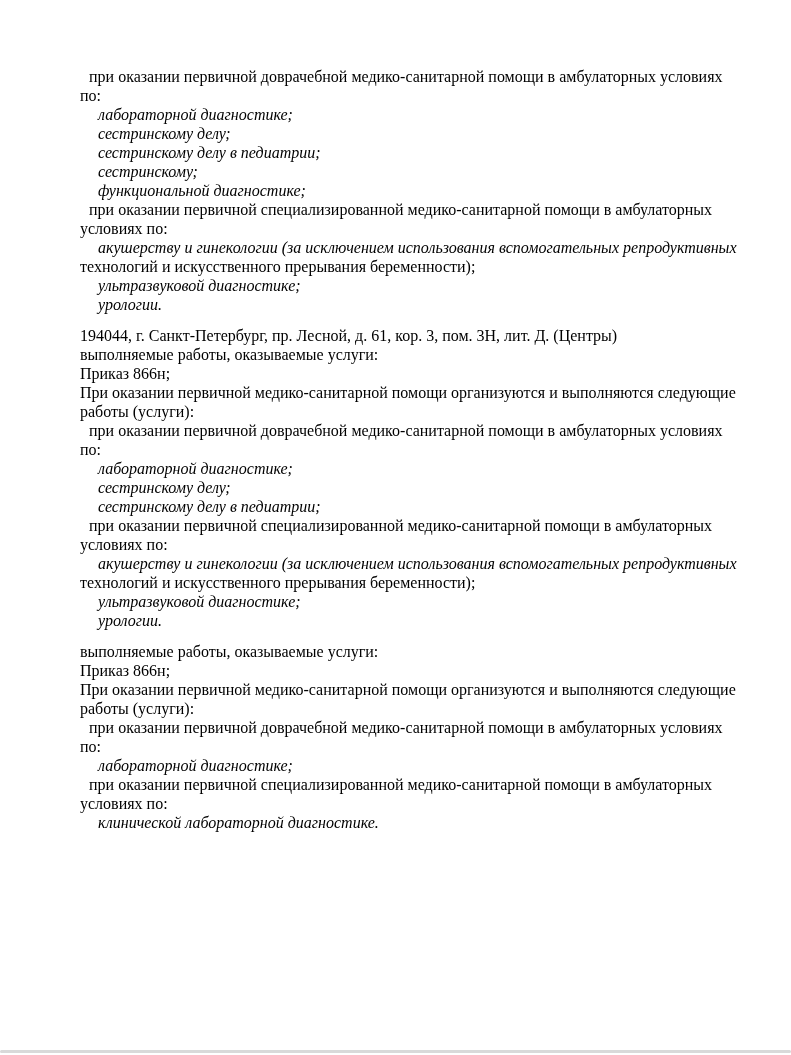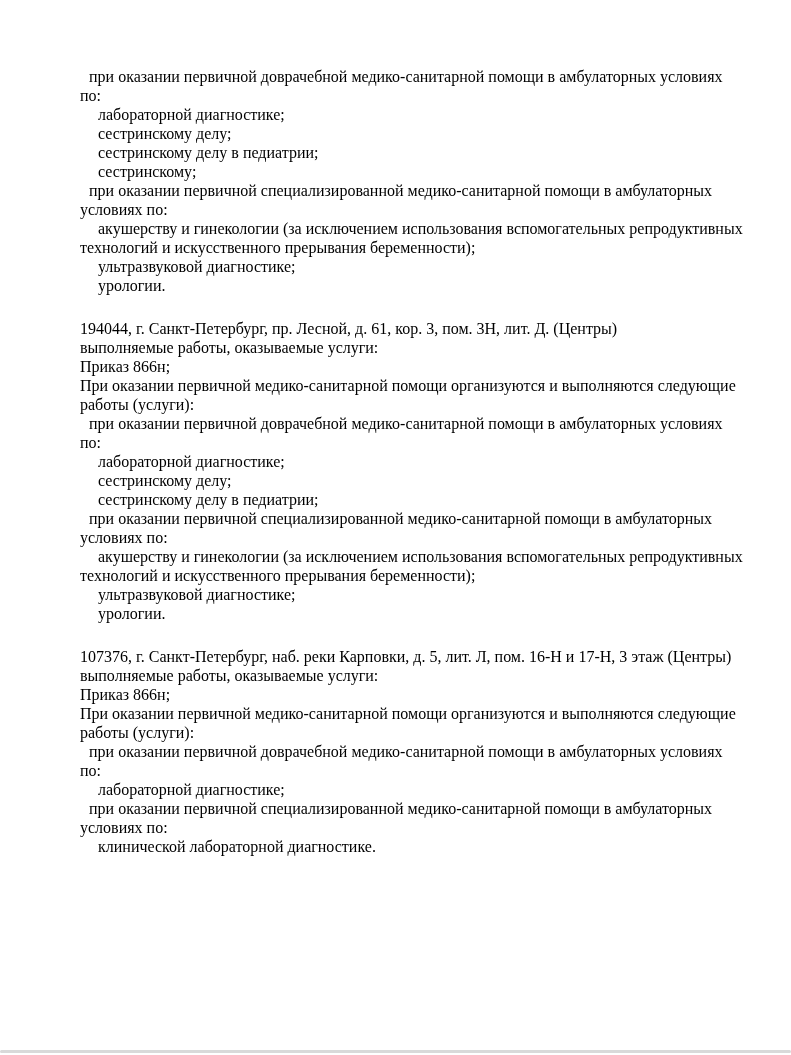--- a/index.html
+++ b/index.html
@@ -17,49 +17,50 @@
   }
   .doc {
     position: absolute;
     top: 67px;
     left: 80px;
     width: 670px;
     font-size: 16px;
     line-height: 19px;
   }
   .section + .section {
-    margin-top: 24px;
+    margin-top: 12px;
   }
   .line {
     height: 19px;
     white-space: nowrap;
   }
   .l0 { padding-left: 0; }
   .l1 { padding-left: 9px; }
-  .l2 { padding-left: 18px; }
+  .l2 { padding-left: 18px; font-style: italic; }
   .scrollbar-track {
     position: absolute;
     left: 0;
     right: 0;
     bottom: 2px;
     height: 3px;
     border-radius: 2px;
   }
 </style>
 </head>
 <body style="background: rgb(255, 255, 255); color: rgb(0, 0, 0);">
 
 <main class="doc" id="doc-root">
     <section class="section">
       <div class="line l1">при оказании первичной доврачебной медико-санитарной помощи в амбулаторных условиях</div>
       <div class="line l0">по:</div>
       <div class="line l2">лабораторной диагностике;</div>
       <div class="line l2">сестринскому делу;</div>
       <div class="line l2">сестринскому делу в педиатрии;</div>
       <div class="line l2">сестринскому;</div>
+      <div class="line l2">функциональной диагностике;</div>
       <div class="line l1">при оказании первичной специализированной медико-санитарной помощи в амбулаторных</div>
       <div class="line l0">условиях по:</div>
       <div class="line l2">акушерству и гинекологии (за исключением использования вспомогательных репродуктивных</div>
       <div class="line l0">технологий и искусственного прерывания беременности);</div>
       <div class="line l2">ультразвуковой диагностике;</div>
       <div class="line l2">урологии.</div>
     </section>
     <section class="section">
       <div class="line l0">194044, г. Санкт-Петербург, пр. Лесной, д. 61, кор. 3, пом. 3Н, лит. Д. (Центры)</div>
       <div class="line l0">выполняемые работы, оказываемые услуги:</div>
@@ -72,21 +73,20 @@
       <div class="line l2">сестринскому делу;</div>
       <div class="line l2">сестринскому делу в педиатрии;</div>
       <div class="line l1">при оказании первичной специализированной медико-санитарной помощи в амбулаторных</div>
       <div class="line l0">условиях по:</div>
       <div class="line l2">акушерству и гинекологии (за исключением использования вспомогательных репродуктивных</div>
       <div class="line l0">технологий и искусственного прерывания беременности);</div>
       <div class="line l2">ультразвуковой диагностике;</div>
       <div class="line l2">урологии.</div>
     </section>
     <section class="section">
-      <div class="line l0">107376, г. Санкт-Петербург, наб. реки Карповки, д. 5, лит. Л, пом. 16-Н и 17-Н, 3 этаж (Центры)</div>
       <div class="line l0">выполняемые работы, оказываемые услуги:</div>
       <div class="line l0">Приказ 866н;</div>
       <div class="line l0">При оказании первичной медико-санитарной помощи организуются и выполняются следующие</div>
       <div class="line l0">работы (услуги):</div>
       <div class="line l1">при оказании первичной доврачебной медико-санитарной помощи в амбулаторных условиях</div>
       <div class="line l0">по:</div>
       <div class="line l2">лабораторной диагностике;</div>
       <div class="line l1">при оказании первичной специализированной медико-санитарной помощи в амбулаторных</div>
       <div class="line l0">условиях по:</div>
       <div class="line l2">клинической лабораторной диагностике.</div>

